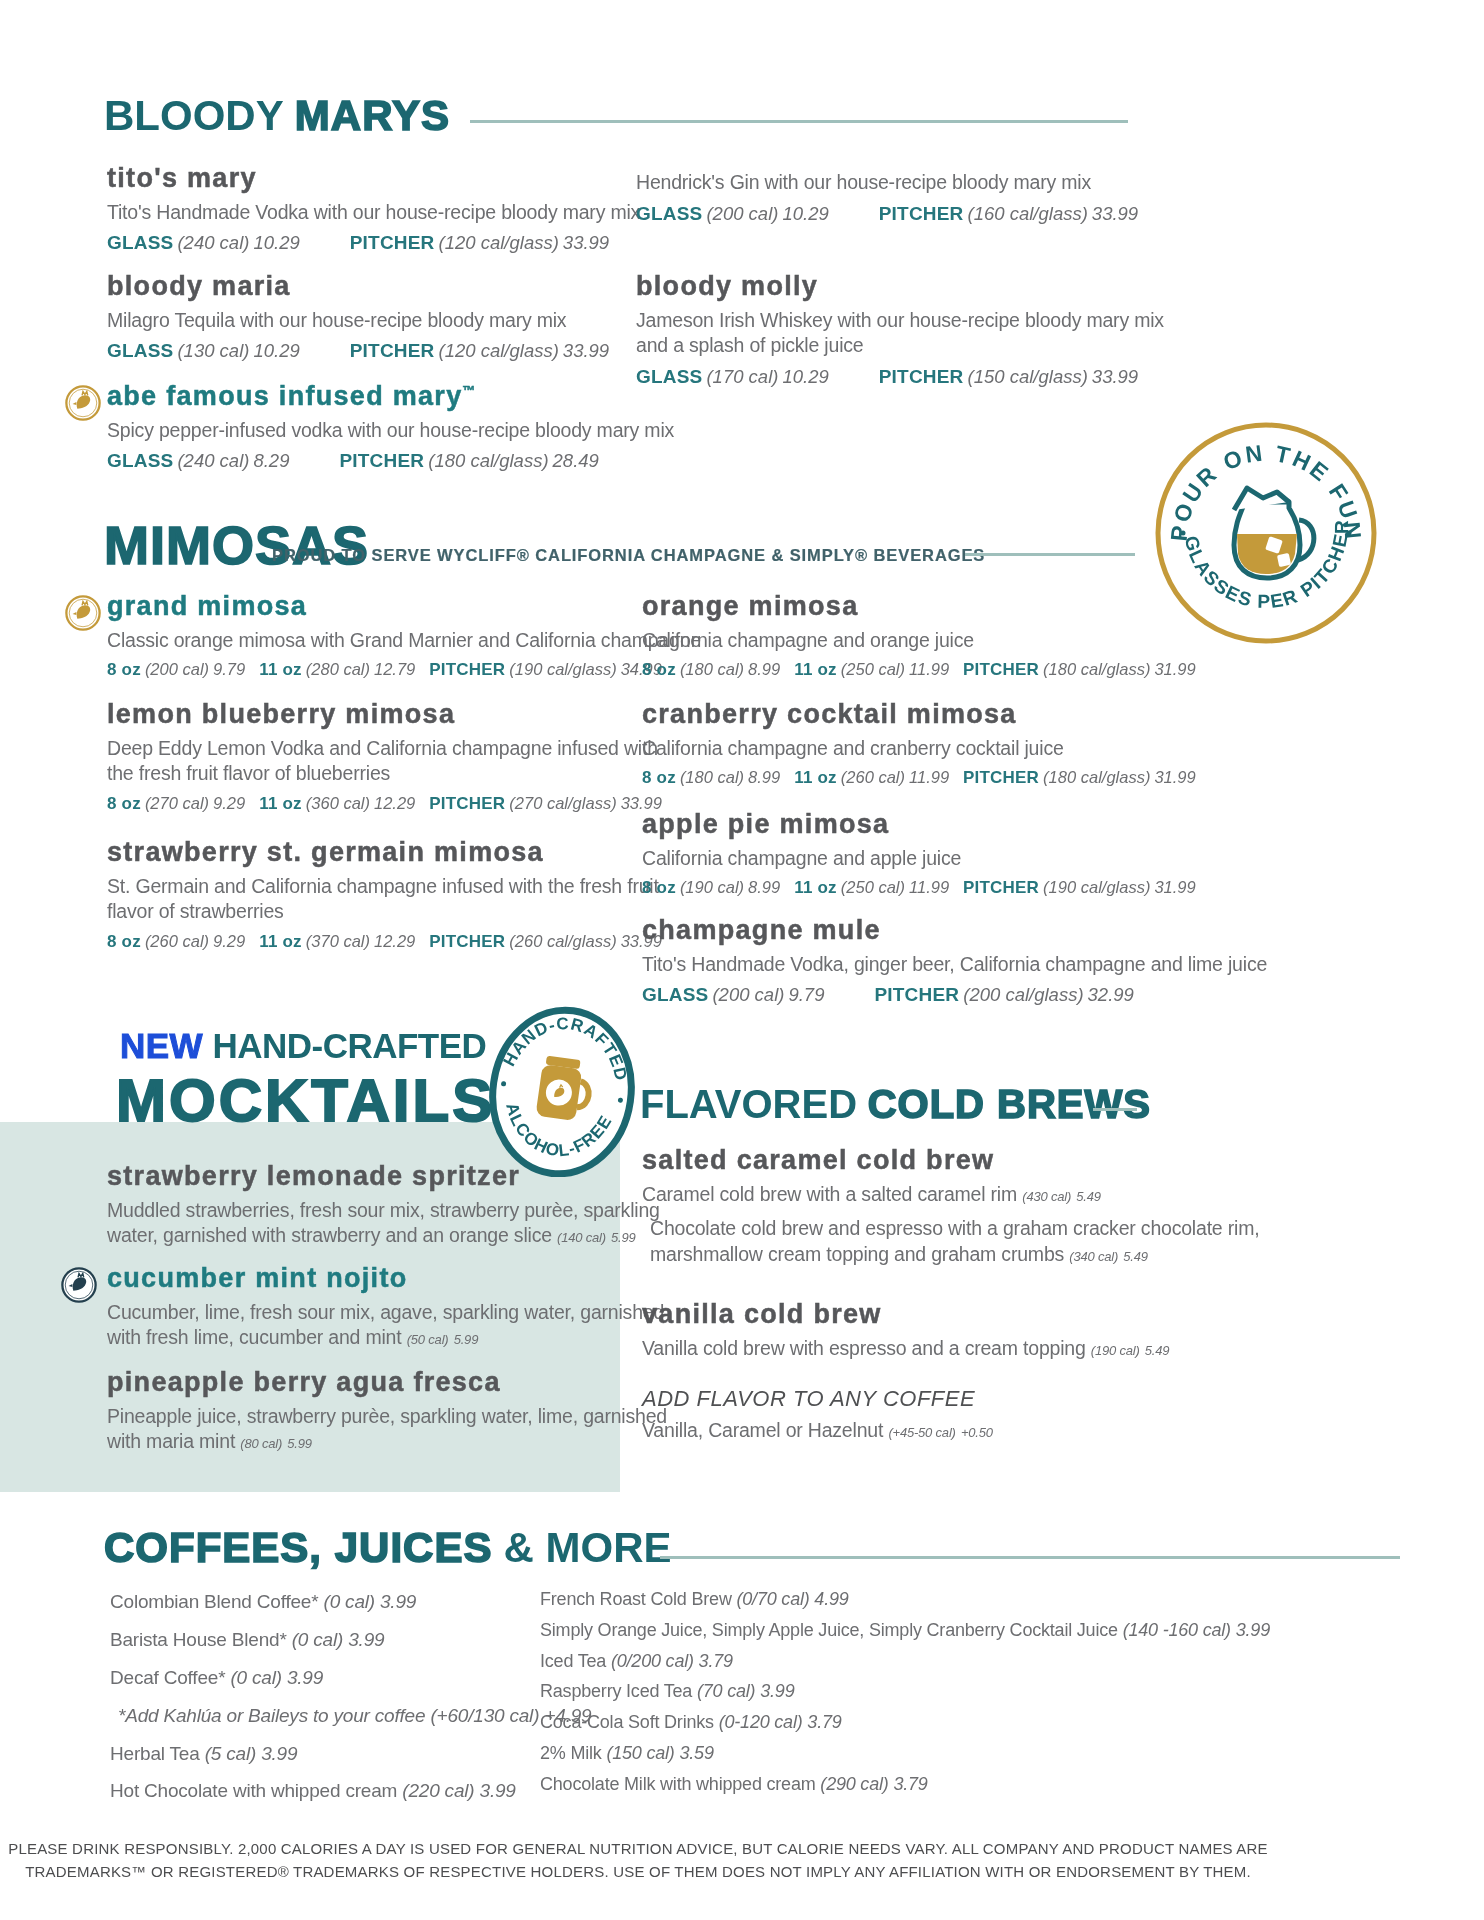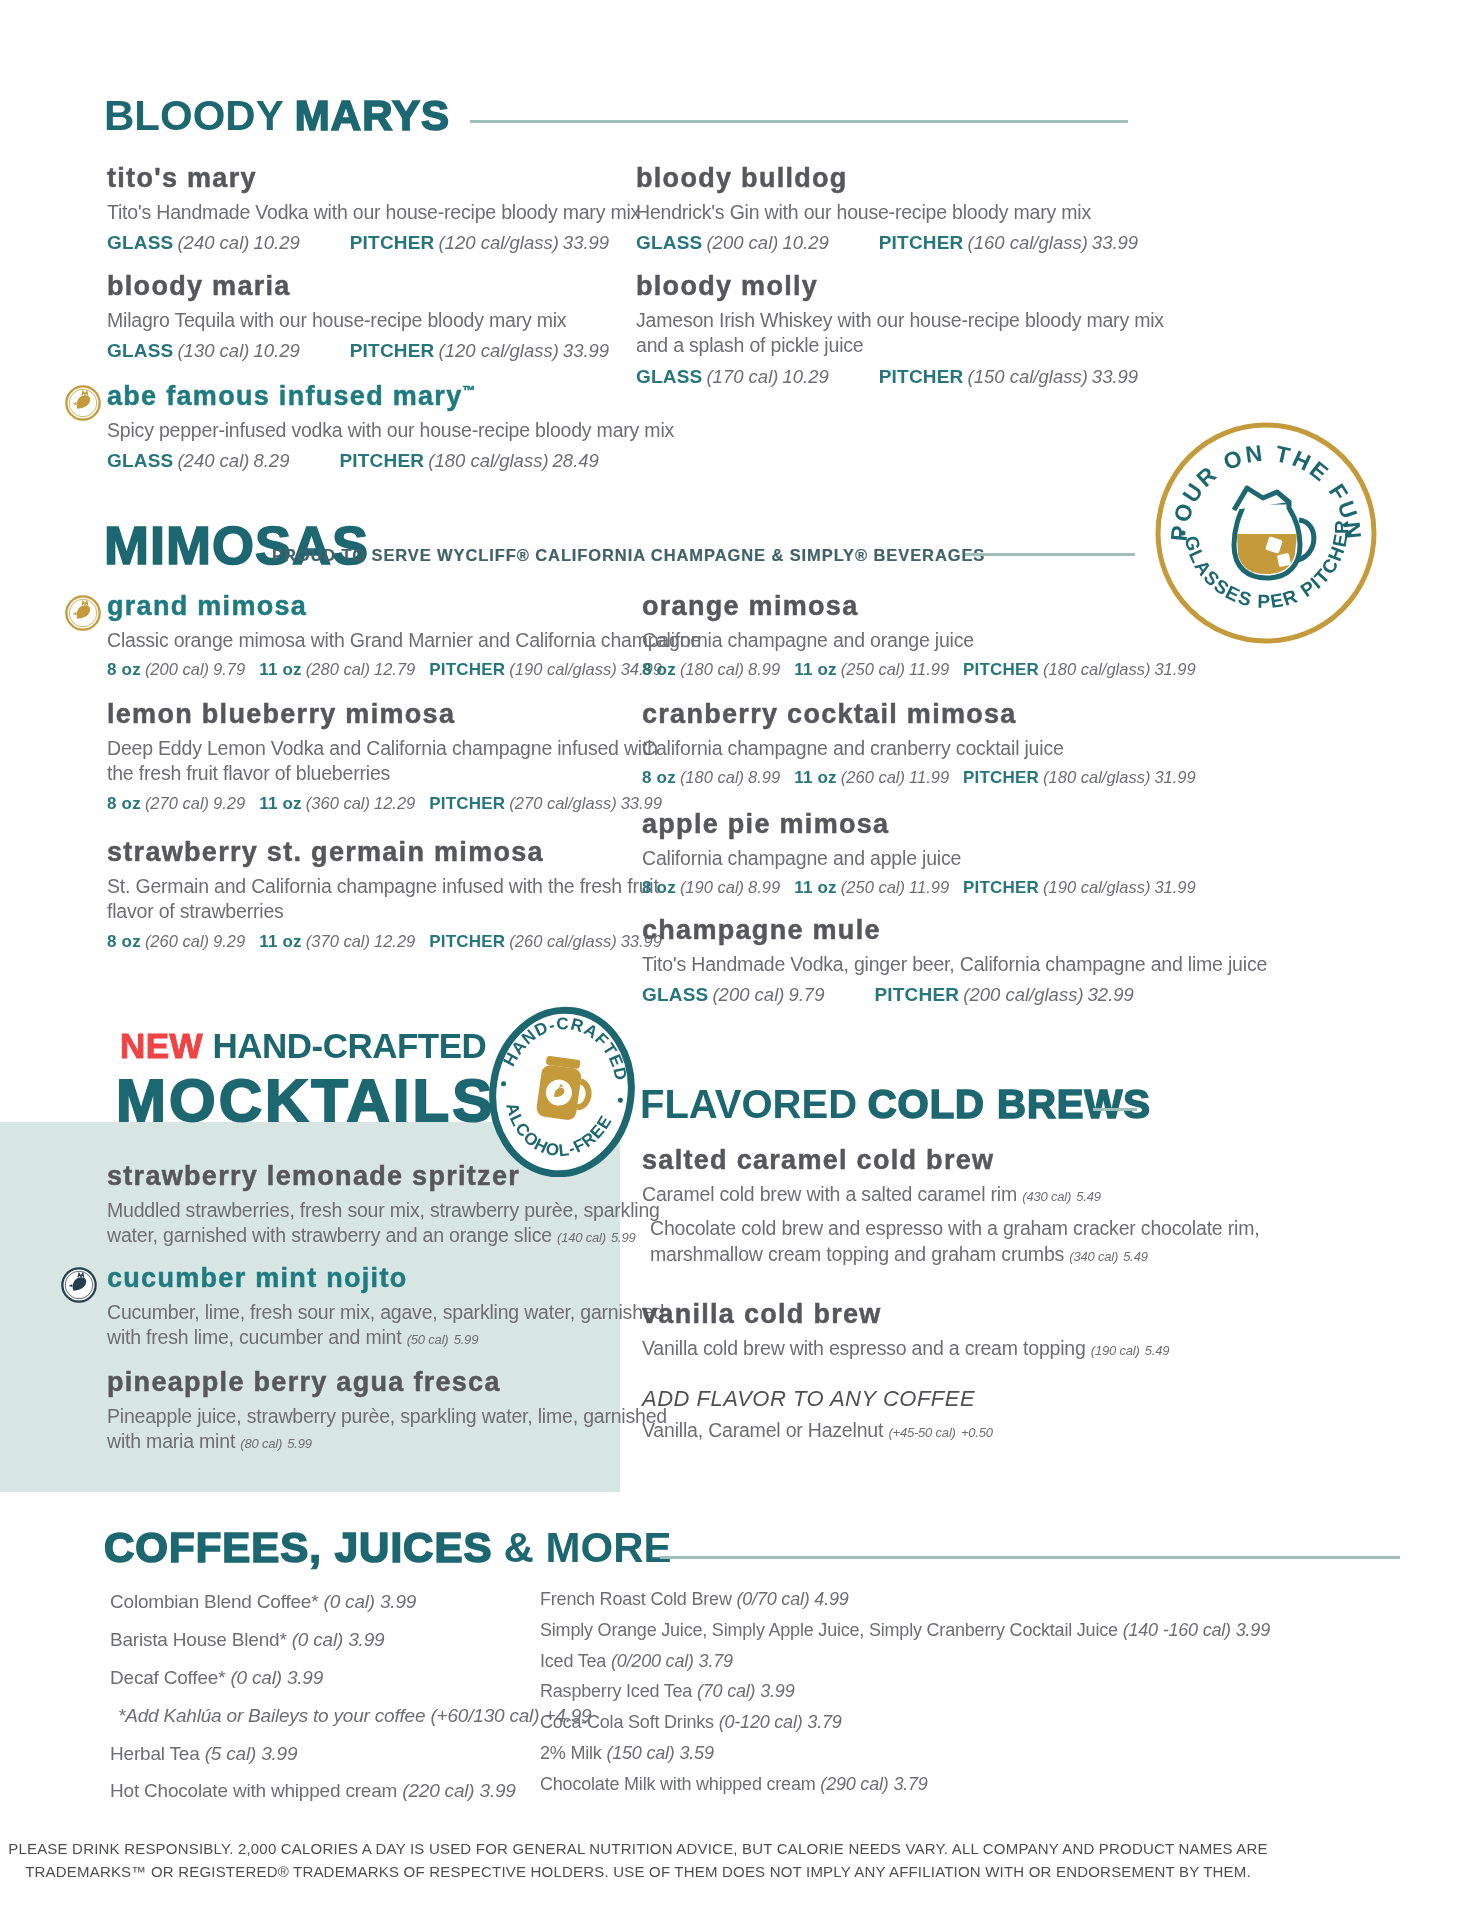--- a/index.html
+++ b/index.html
@@ -24,21 +24,21 @@
   .pl{color:#26767D;font-weight:bold;font-size:19px;letter-spacing:0.2px;font-style:normal;}
   .tri .pl{font-size:17px;}
   .pc,.pv{font-style:italic;color:#6D6E71;font-size:18.5px;}
   .tri .pc,.tri .pv{font-size:16.5px;}
   .seg .pc{margin-left:4px;} .seg .pv{margin-left:4px;font-style:italic;}
   .desc .pc,.desc .pv{font-size:13px;}
   
   .rooster{position:absolute;width:38px;height:38px;}
   
   .mint-bg{position:absolute;left:0;top:1122px;width:620px;height:370px;background:#D8E6E3;}
-  .new-tag{color:#ef4444;font-weight:bold;-webkit-text-stroke:1px currentColor;letter-spacing:0.5px;}
+  .new-tag{color:#1d4ed8;font-weight:bold;-webkit-text-stroke:1px currentColor;letter-spacing:0.5px;}
   .mock-line1{font-size:35px;font-weight:bold;white-space:nowrap;letter-spacing:-0.5px;}
   .mock-line1 .hc{color:#1C6770;}
   .mock-line2{font-size:60px;font-weight:bold;color:#1C6770;-webkit-text-stroke:2px currentColor;
               letter-spacing:3px;white-space:nowrap;}
   
   .addon-title{font-style:italic;font-size:22px;color:#4F5052;letter-spacing:0.5px;font-weight:normal;}
   
   .clist{position:absolute;color:#6D6E71;font-size:19px;letter-spacing:-0.2px;}
   .cline{white-space:nowrap;margin-bottom:17px;line-height:1.1;}
   .clist.right .cline{font-size:18px;margin-bottom:11px;}
@@ -97,21 +97,20 @@
     <div class="desc">
         <div class="dline">Spicy pepper-infused vodka with our house-recipe bloody mary mix</div>
       </div>
     <div class="prices">
       <span class="seg"><span class="pl">GLASS</span><span class="pc">(240 cal)</span><span class="pv">8.29</span></span>
       <span class="seg"><span class="pl">PITCHER</span><span class="pc">(180 cal/glass)</span><span class="pv">28.49</span></span>
     </div>
   </div>
 
   <div class="item" style="left:636px;top:164px;">
-    <div class="name">bloody bulldog</div>
     <div class="desc">
         <div class="dline">Hendrick's Gin with our house-recipe bloody mary mix</div>
       </div>
     <div class="prices">
       <span class="seg"><span class="pl">GLASS</span><span class="pc">(200 cal)</span><span class="pv">10.29</span></span>
       <span class="seg"><span class="pl">PITCHER</span><span class="pc">(160 cal/glass)</span><span class="pv">33.99</span></span>
     </div>
   </div>
 
   <div class="item" style="left:636px;top:272px;">

